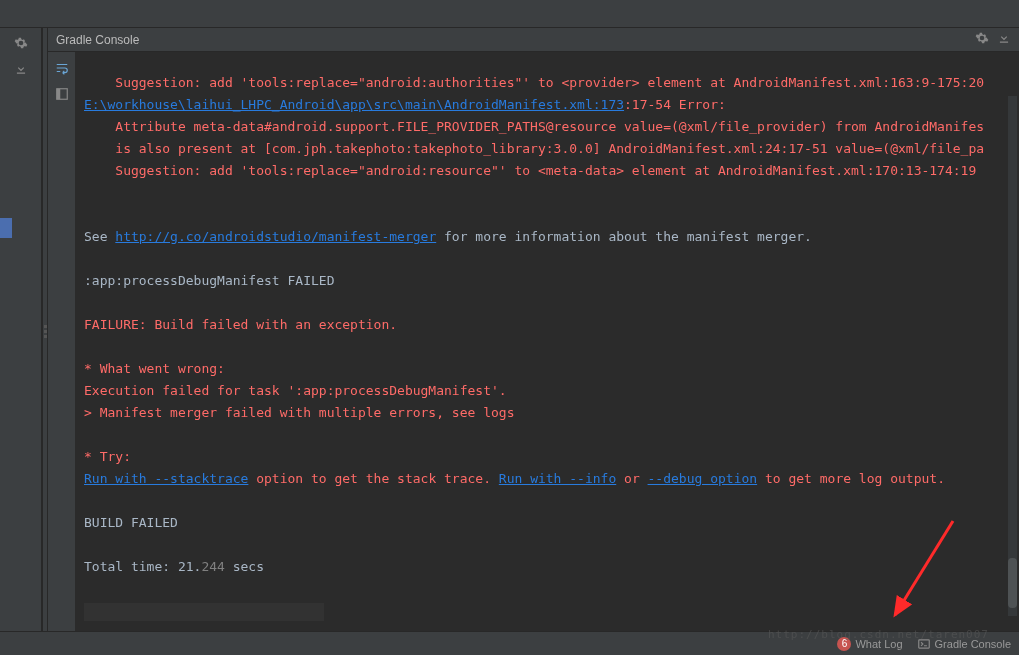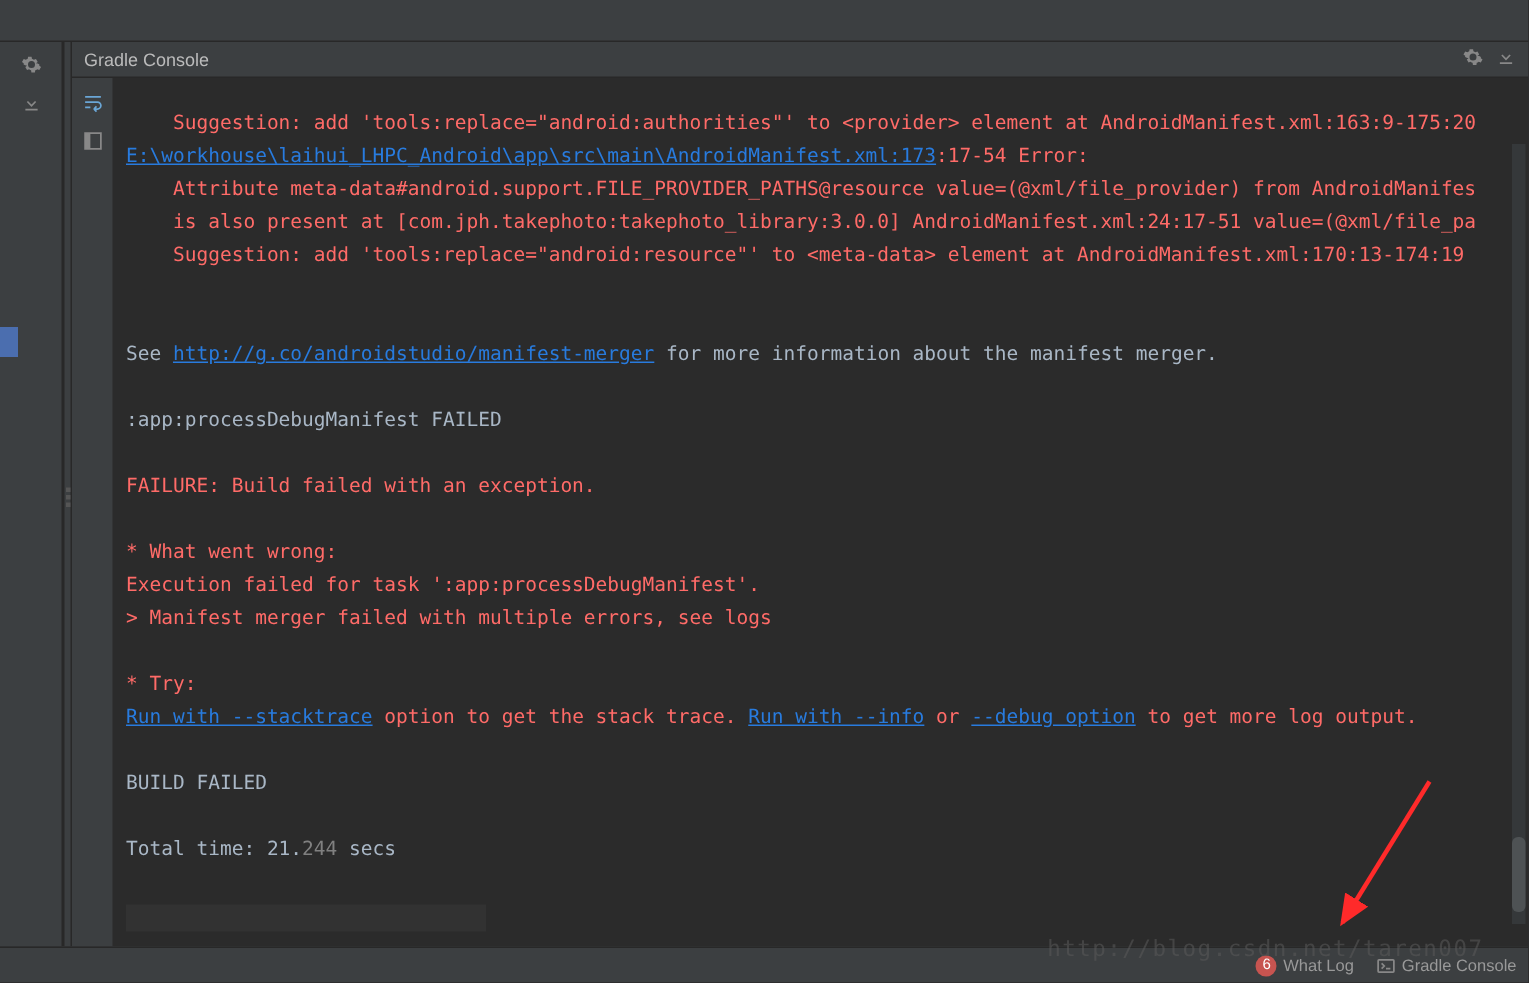--- a/index.html
+++ b/index.html
@@ -182,21 +182,21 @@
       right:54px;
       bottom:30px;
       pointer-events:none;
     }
     .watermark{
       position:absolute;
       right:30px;
       bottom:14px;
       color:#5a5a5a;
       font-family:monospace;
-      font-size:15px;
+      font-size:11px;
       letter-spacing:1px;
       opacity:.55;
       pointer-events:none;
     }
     .gear-svg{ width:14px;height:14px;}
     .mini-icon{ width:14px;height:14px;}
     .vscroll{
       position:absolute;
       right:2px;
       top:68px;

